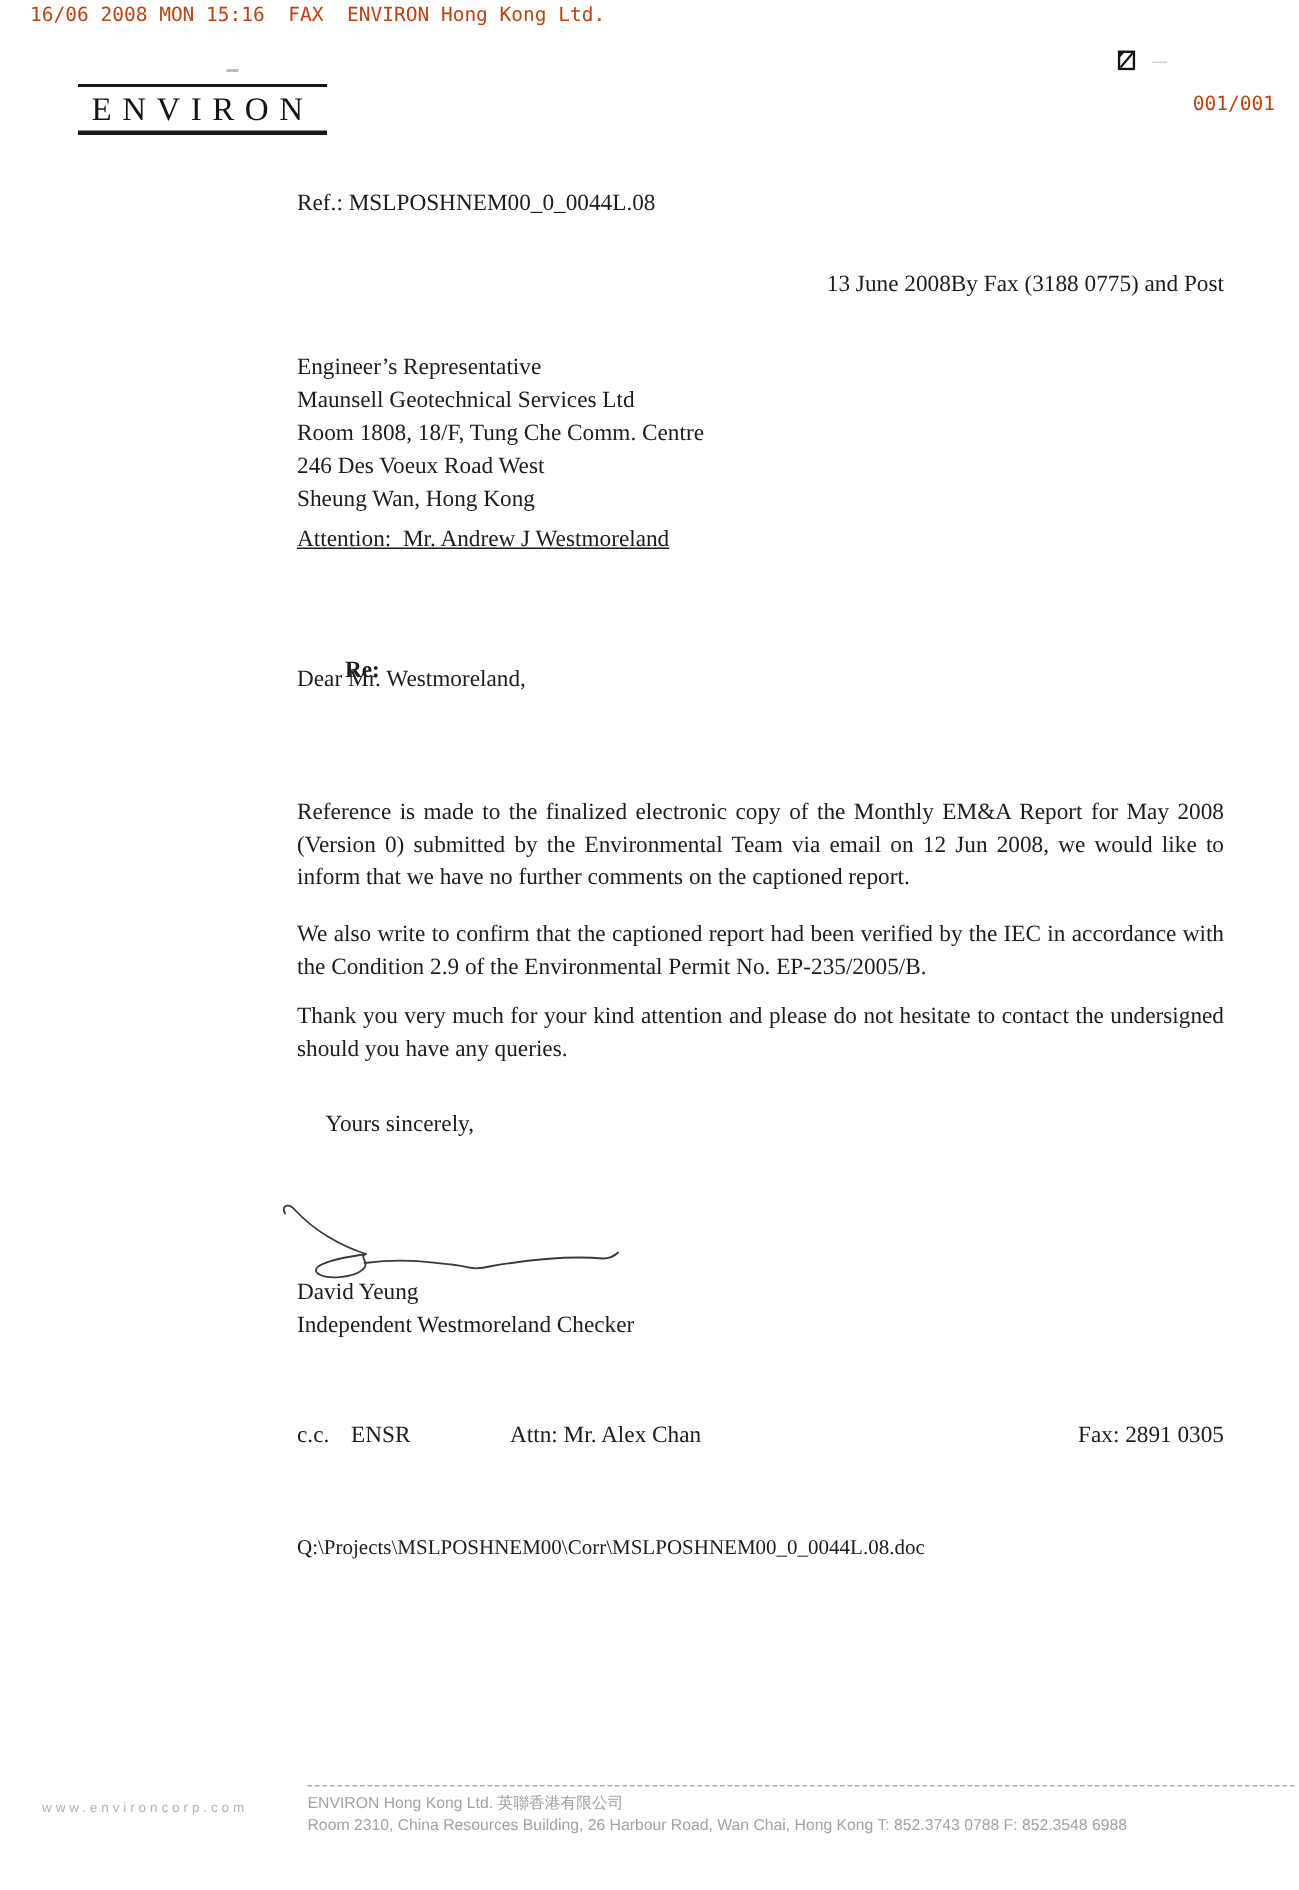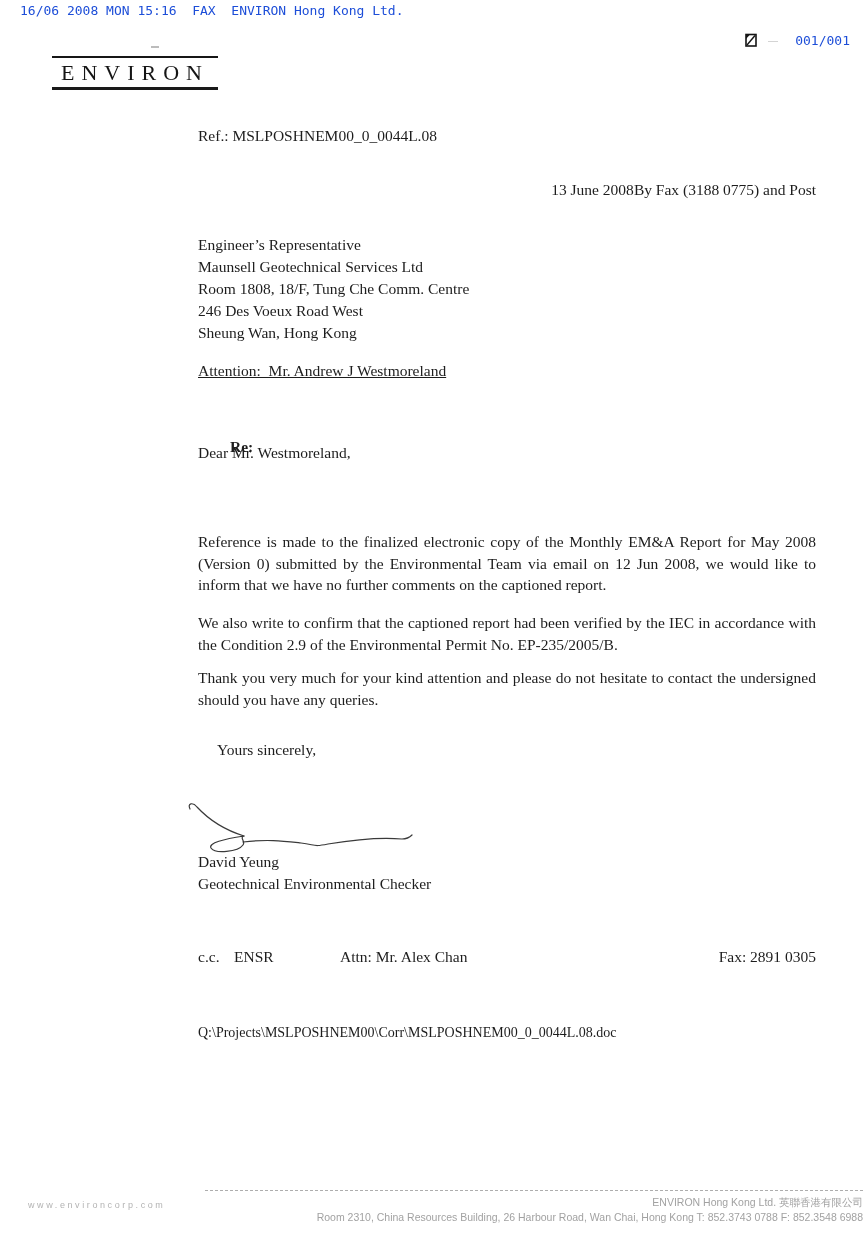--- a/index.html
+++ b/index.html
@@ -7,24 +7,24 @@
     width:866px; height:1260px; position:relative;
     background:#ffffff; overflow:hidden;
     font-family:"Liberation Serif", serif; color:#1d1d1d;
     -webkit-font-smoothing:antialiased;
   }
 
   
   .fax-header {
     position:absolute; top:3px; left:20px; right:16px;
     display:flex; justify-content:space-between; align-items:flex-start;
-    font-family:"DejaVu Sans Mono", monospace; font-size:13px; color:#1d4ed8;
+    font-family:"DejaVu Sans Mono", monospace; font-size:13px; color:#c2410c;
     white-space:pre;
   }
-  .fax-pages { display:flex; align-items:center; gap:3px; }
+  .fax-pages { display:flex; align-items:flex-end; gap:3px; }
   .page-icon svg { display:block; }
 
   
   .artifact { position:absolute; background:#bcbcbc; }
 
   
   .logo {
     position:absolute; left:52px; top:56px;
     border-top:2px solid #161616; border-bottom:3px solid #1a1a1a;
     padding:4px 9px 3px 9px;
@@ -32,21 +32,21 @@
   .logo-text {
     font-family:"Liberation Serif", serif; font-size:22px; font-weight:500;
     letter-spacing:7px; color:#151515; line-height:1;
   }
 
   
   .letter { position:absolute; left:198px; top:0; width:618px; font-size:15.5px; line-height:21px; }
   .ref-line        { position:absolute; top:125px; left:0; }
   .date-row        { position:absolute; top:179px; left:0; right:0; display:flex; justify-content:flex-end; }
   .recipient       { position:absolute; top:234px; left:0; line-height:22px; }
-  .attention-line  { position:absolute; top:349px; left:0; text-decoration:underline; white-space:pre-wrap;margin-top:11px; }
+  .attention-line  { position:absolute; top:349px; left:0; text-decoration:underline; white-space:pre-wrap; }
   .salutation      { position:absolute; top:404px; left:0;margin-top:38px; }
   .re-block        { position:absolute; top:436px; left:0; display:flex; font-weight:bold; line-height:22px;margin-left:32px; }
   .re-label        { width:42px; }
   .para            { position:absolute; left:0; width:618px; text-align:justify; line-height:21.5px; }
   .p1 { top:531px; }
   .p2 { top:612px; }
   .p3 { top:667px; }
   .closing         { position:absolute; top:739px; left:0;margin-left:19px; }
   .signature       { position:absolute; top:798px; left:-14px; }
   .signer          { position:absolute; top:851px; left:0; line-height:22px; }
@@ -61,21 +61,20 @@
   .footer-web {
     position:absolute; left:28px; top:1200px;
     font-family:"Liberation Sans", sans-serif; font-size:9px; letter-spacing:2.6px;
     color:#b3b3b3;
   }
   .footer-right {
     position:absolute; left:205px; top:1190px; width:658px;
     border-top:1px dashed #adadad; padding-top:4px;
     font-family:"Liberation Sans", sans-serif; font-size:10.5px; line-height:15px;
     color:#a2a2a2;
-    text-align:right;
   }
 </style>
 </head>
 <body>
 
 <div class="fax-header">
   <span>16/06 2008 MON 15:16  FAX  ENVIRON Hong Kong Ltd.</span>
   <span class="fax-pages">
     <span class="page-icon">
       <svg width="12" height="14" viewBox="0 0 12 14">
@@ -131,21 +130,21 @@
       <g fill="none" stroke="#3a3a3a" stroke-width="1.2" stroke-linecap="round">
         <path d="M6 11 C3 5, 9 4, 13 9 C26 23, 44 33, 60 38"></path>
         <path d="M60 38 C40 41, 24 45, 27 50 C31 56, 54 54, 59 47 C62 43, 55 40, 60 38"></path>
         <path d="M59 44 C84 41, 99 43, 117 45 C133 47, 129 49, 144 46 C168 42, 196 39, 218 41 C222 41, 226 39, 228 37"></path>
       </g>
     </svg>
   </div>
 
   <div class="signer">
     <div>David Yeung</div>
-    <div>Geotechnical Environmental Checker</div>
+    <div>Independent Westmoreland Checker</div>
   </div>
 
   <div class="cc-row">
     <span class="cc-label">c.c.</span>
     <span class="cc-org">ENSR</span>
     <span class="cc-attn">Attn: Mr. Alex Chan</span>
     <span class="cc-fax">Fax: 2891 0305</span>
   </div>
 
   <div class="file-path">Q:\Projects\MSLPOSHNEM00\Corr\MSLPOSHNEM00_0_0044L.08.doc</div>

